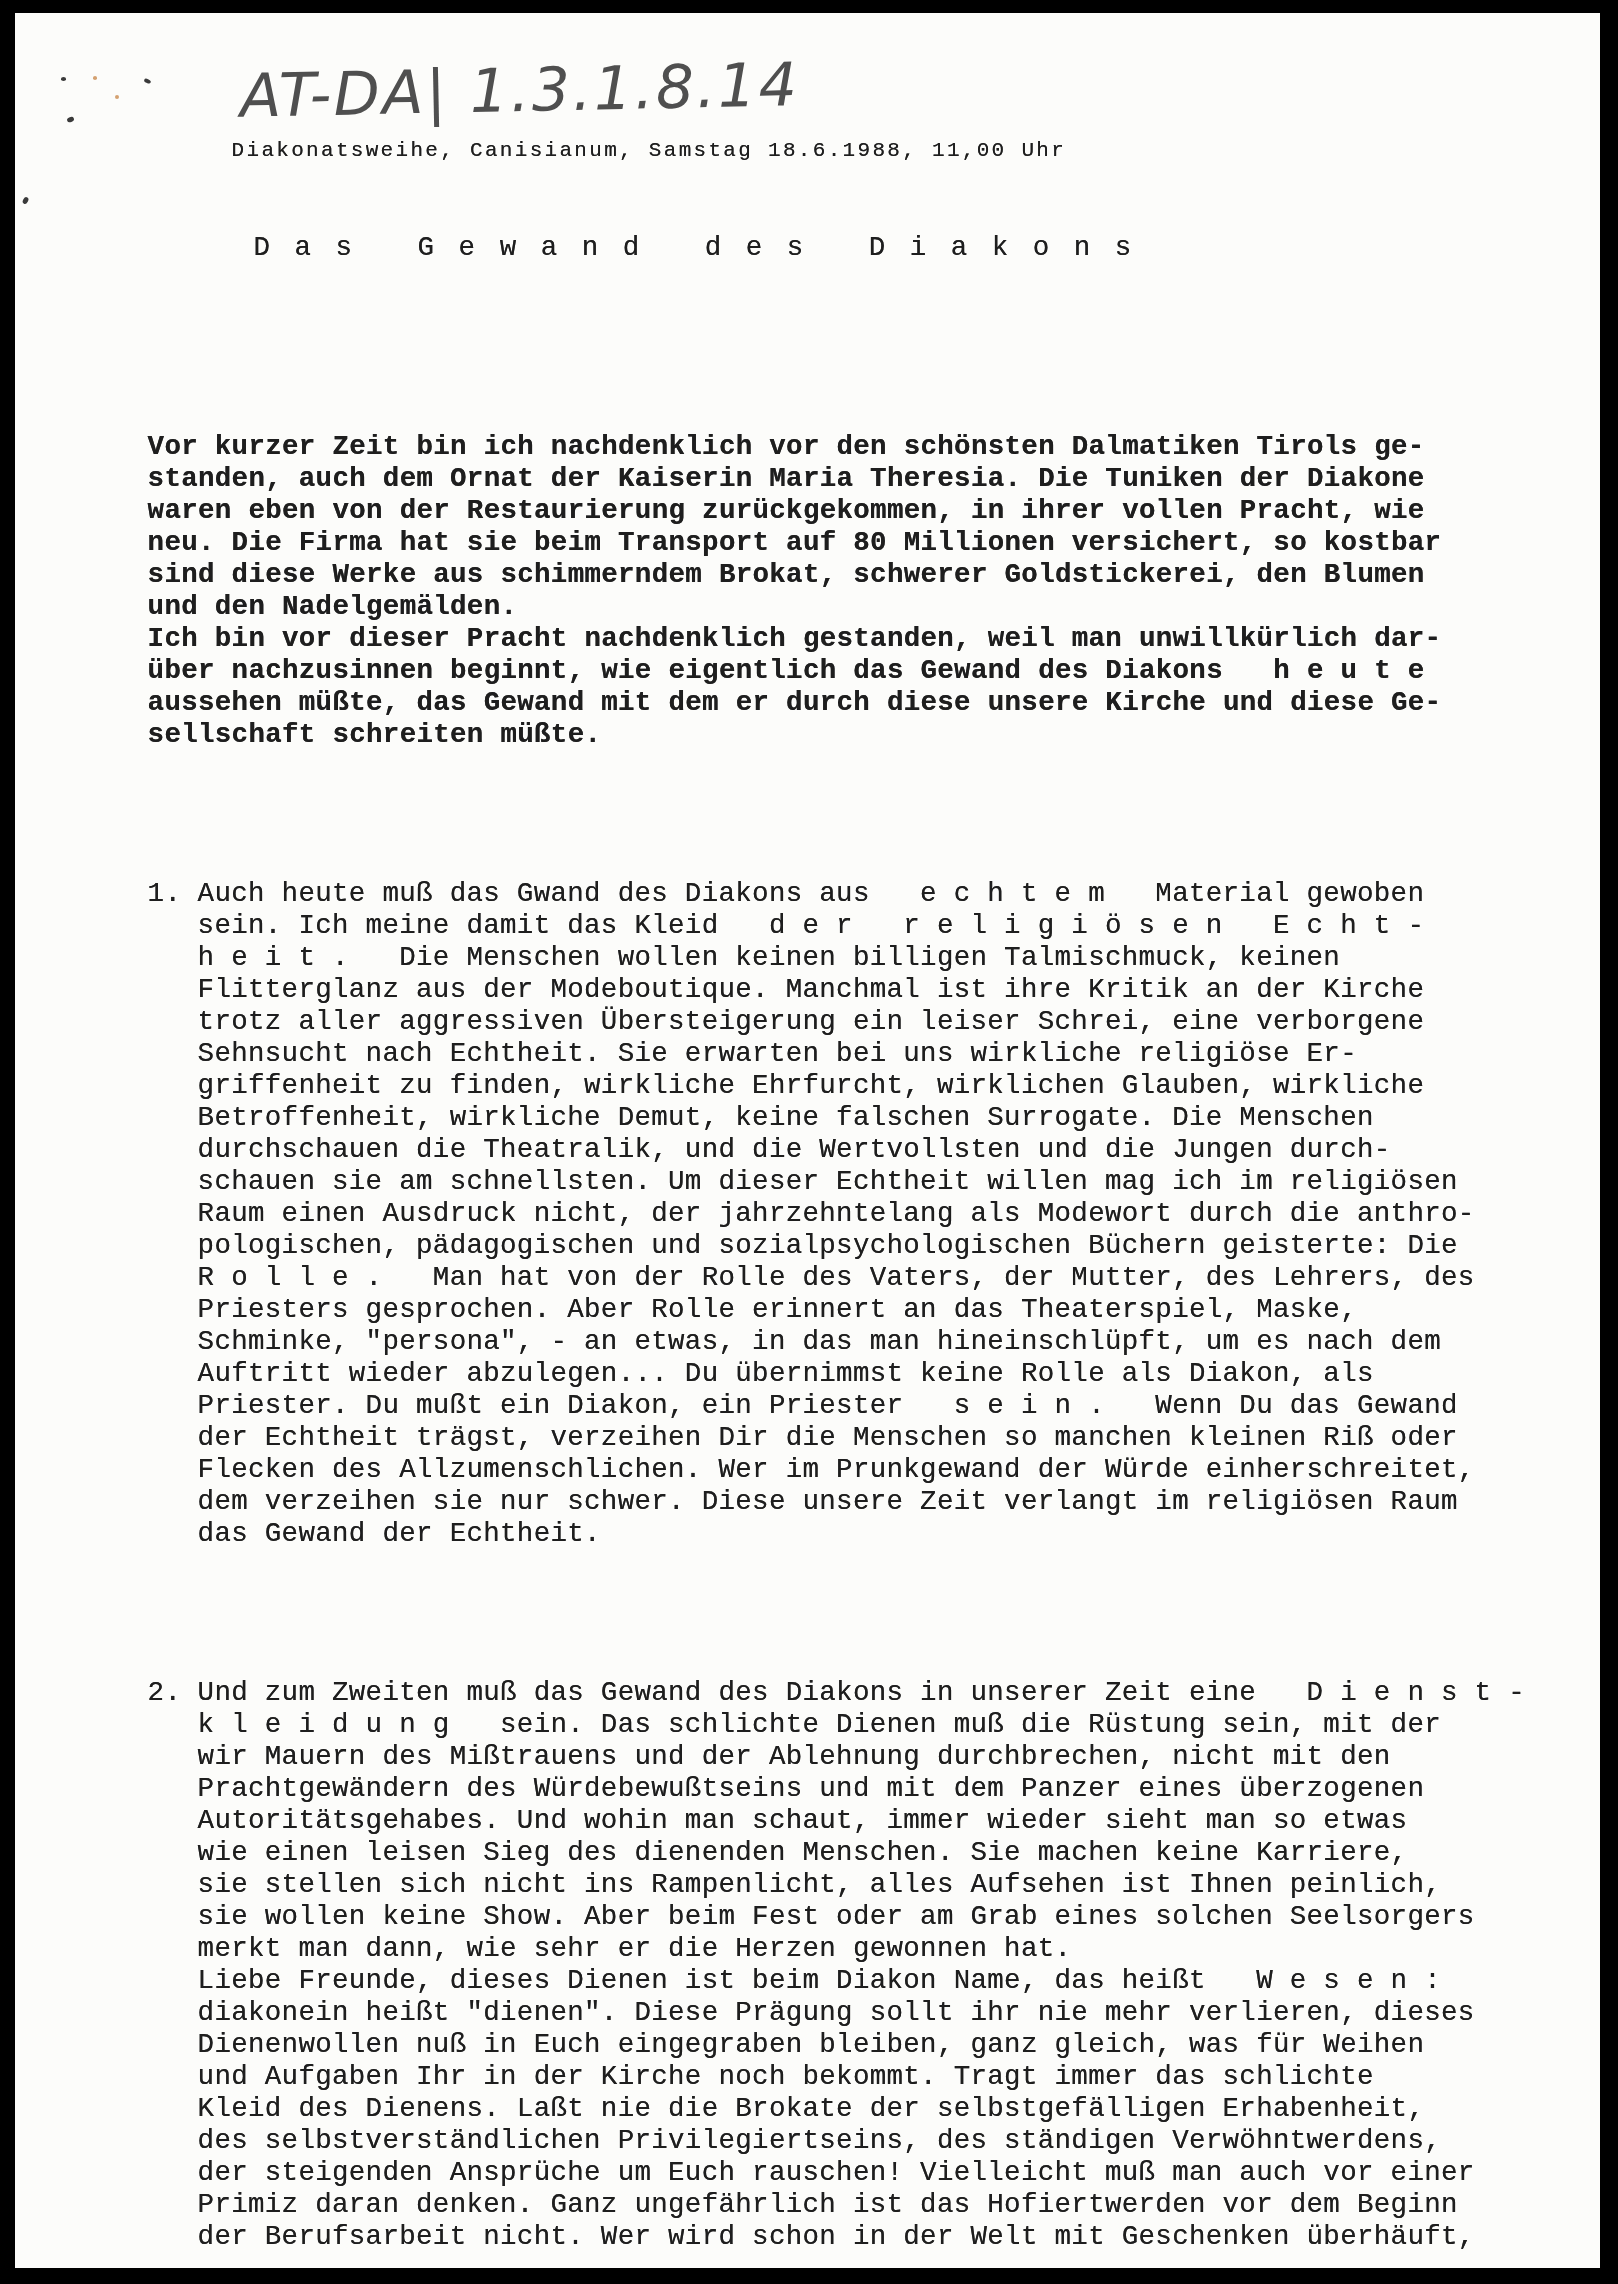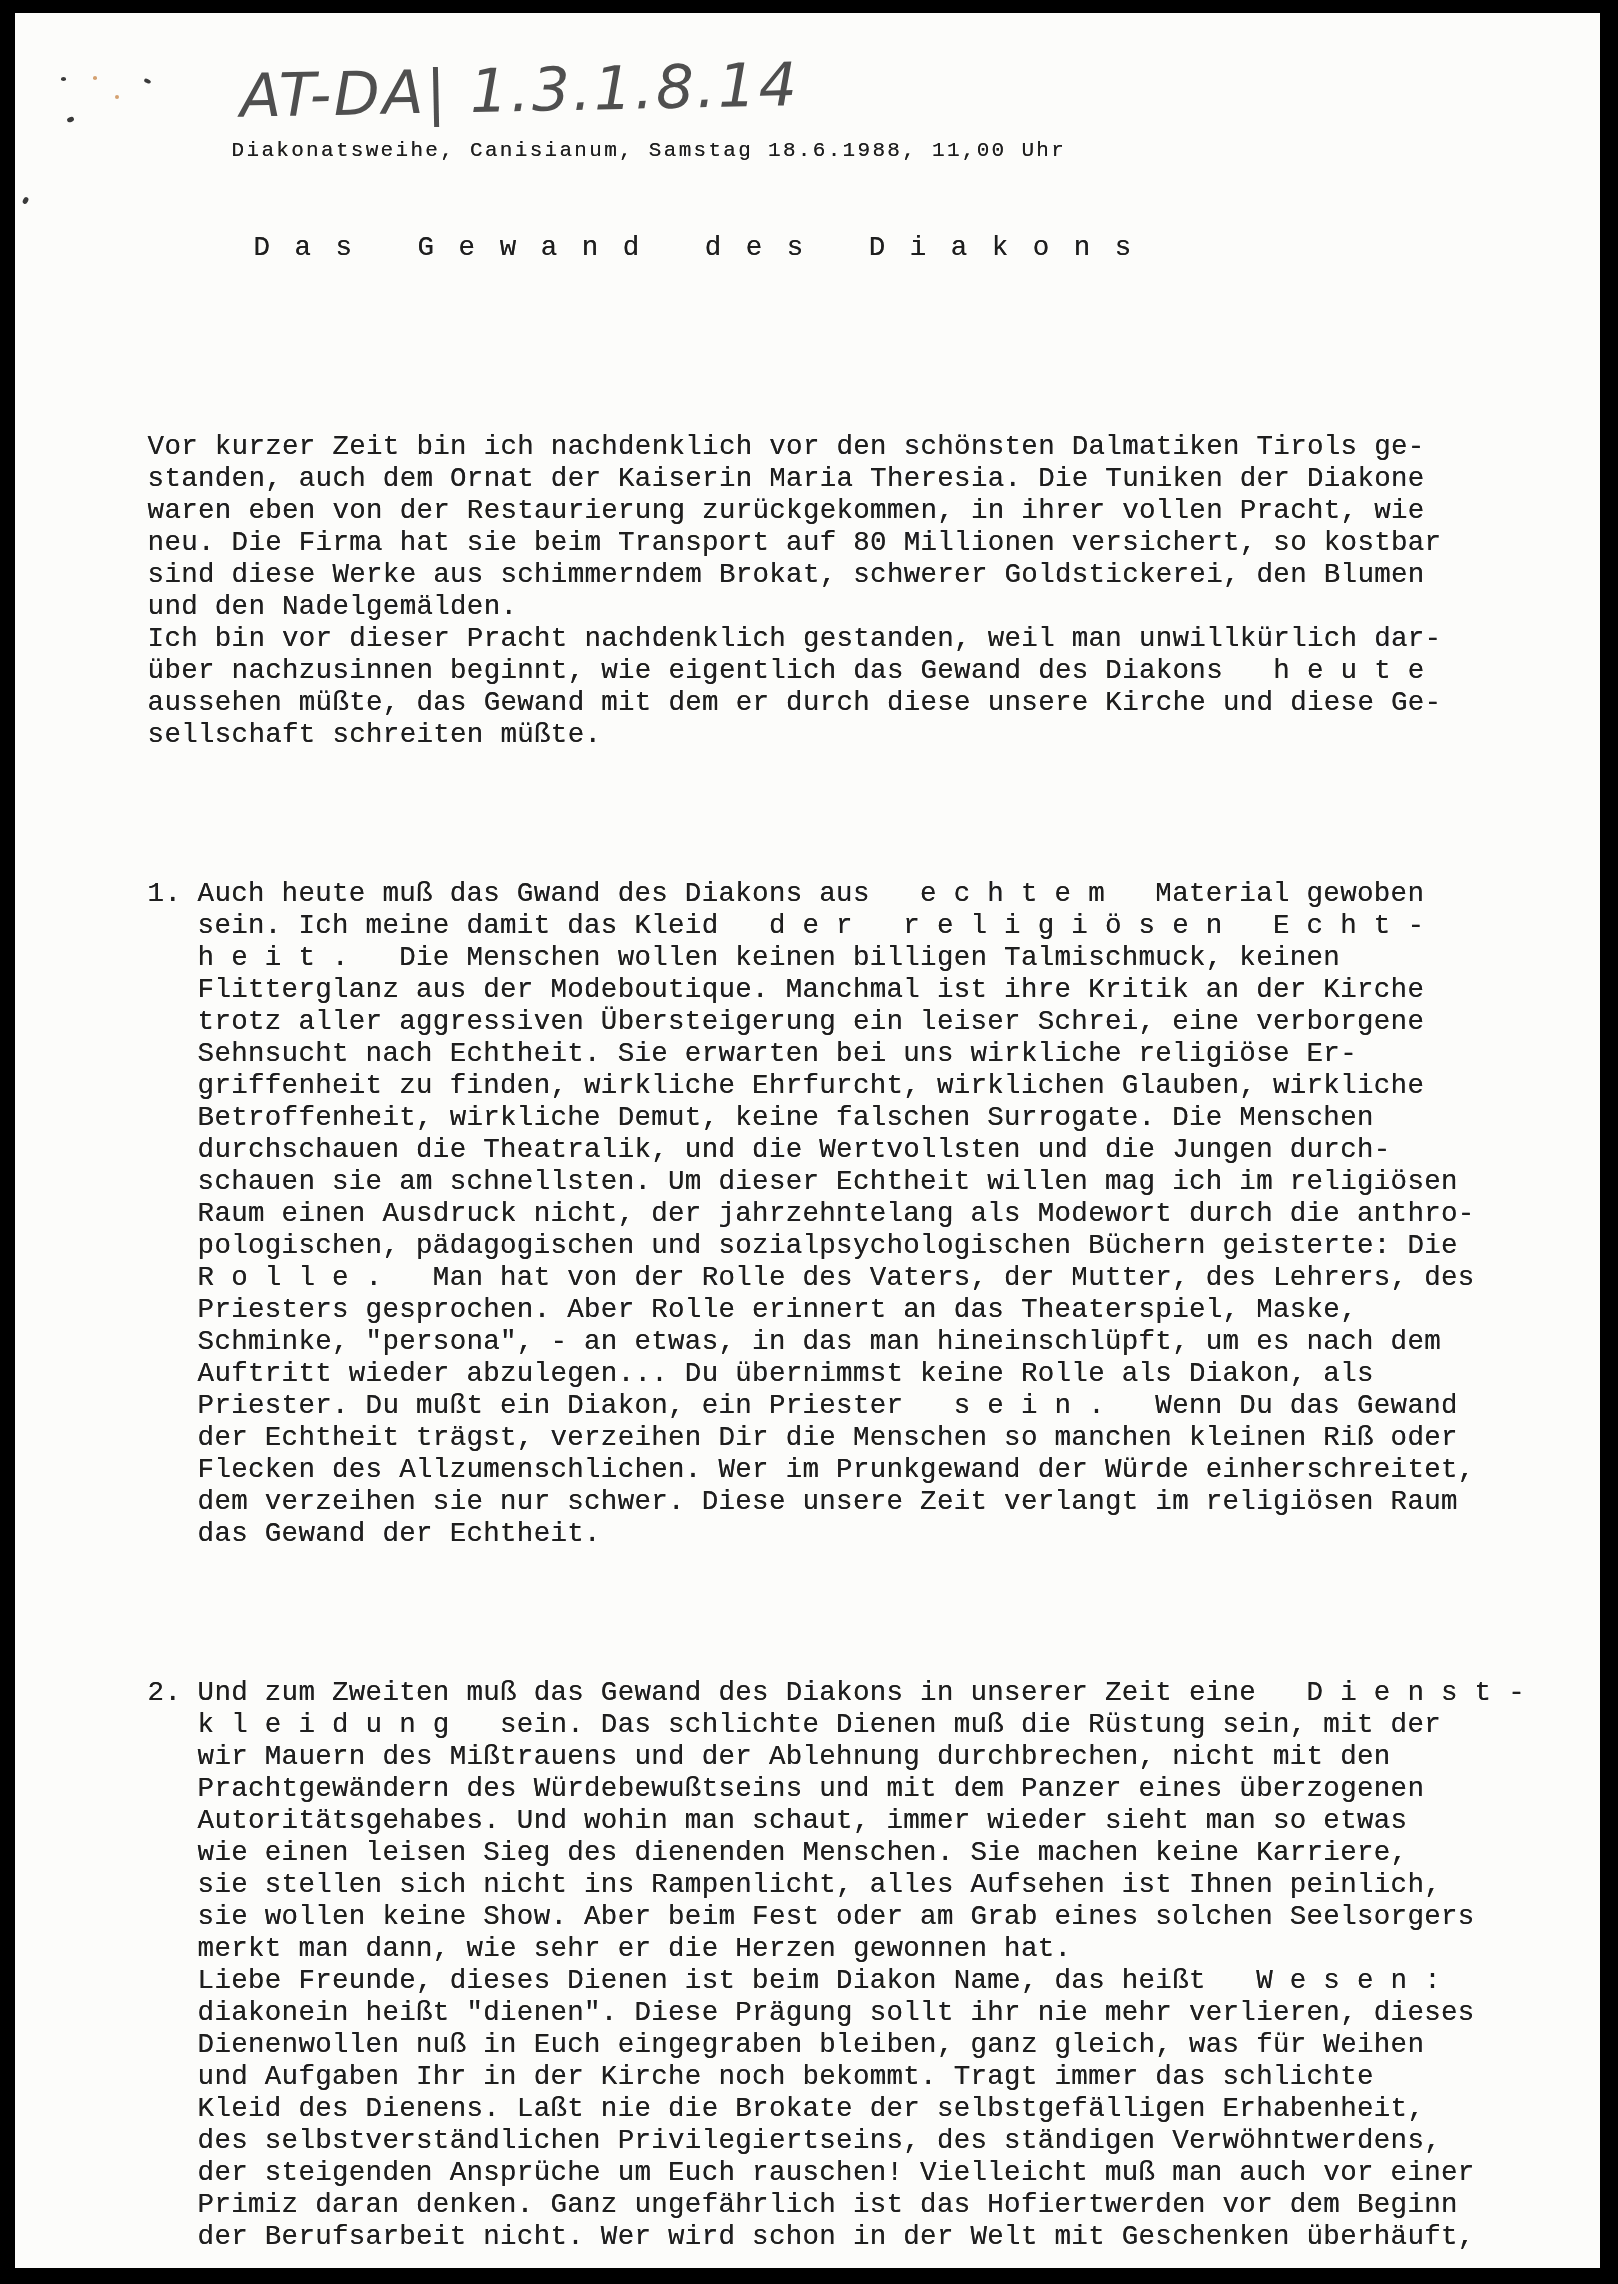--- a/index.html
+++ b/index.html
@@ -61,21 +61,21 @@
   }
   .body-text {
     position: absolute;
     left: 133px;
     top: 322px;
     width: 1424px;
     font-size: 27.5px;
     letter-spacing: 0.3px;
     line-height: 32px;
   }
-  .para { white-space: pre; }
+  .para { white-space: pre; font-weight: bold; }
   .item {
     display: flex;
     margin-top: 31px;
   }
   .item .num {
     width: 50px;
     flex: 0 0 50px;
     white-space: pre;
   }
   .item .text {

